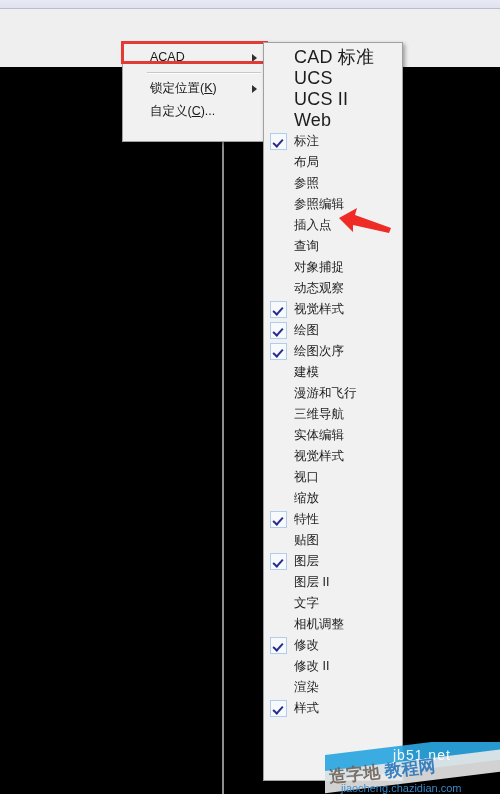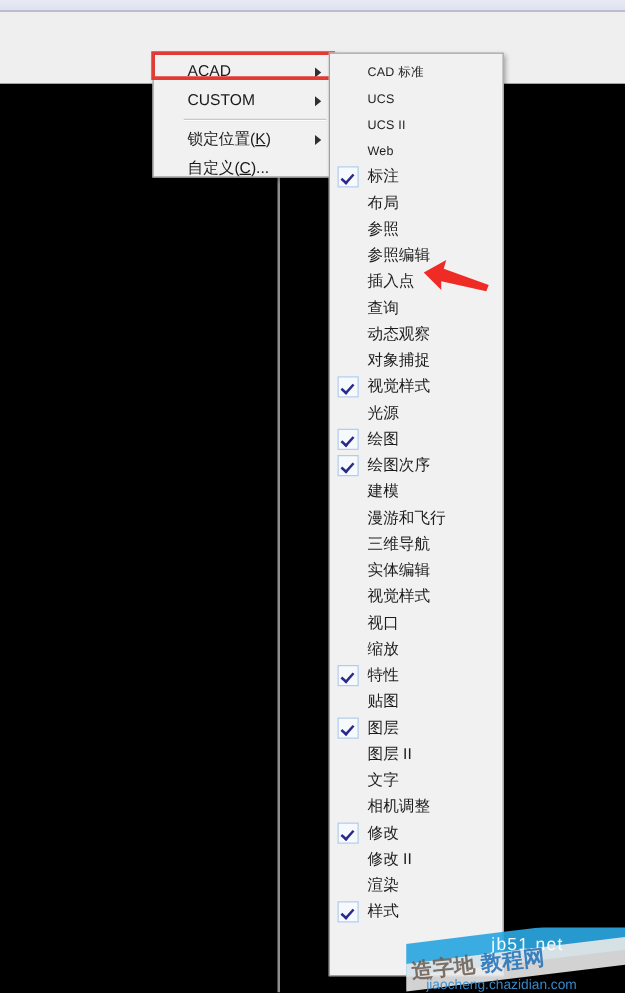--- a/index.html
+++ b/index.html
@@ -39,21 +39,21 @@
 
   
   #child-menu{left:263px;top:42px;width:140px;height:739px;padding:4px 0 2px;}
   .cm-row{position:relative;height:21px;line-height:21px;padding-left:30px;
       font-size:12.5px;color:#1d1d1d;white-space:nowrap;}
   .cm-row .chk{position:absolute;left:6px;top:2px;width:17px;height:17px;
       border:1px solid #b3ccec;background:#f7fafd;box-sizing:border-box;}
   .cm-row .chk::after{content:"";position:absolute;left:4px;top:3px;
       width:4px;height:8px;border:solid #2a2a8c;border-width:0 2px 2px 0;
       transform:rotate(42deg);}
-  .latin{font-size:10px;letter-spacing:.2px;}
+  .latin{font-size:18px;letter-spacing:.2px;}
 
   
   #callout-arrow{position:absolute;left:337px;top:206px;width:55px;height:32px;}
 
   
   #watermark{position:absolute;left:325px;top:742px;width:175px;height:52px;
       overflow:hidden;pointer-events:none;}
   #wm-banner{position:absolute;left:-4px;top:2px;width:190px;height:26px;
       background:#2ba6e0;transform:rotate(-7deg);opacity:.92;}
   #wm-plate{position:absolute;left:-2px;top:18px;width:186px;height:22px;
@@ -76,24 +76,20 @@
   <div id="canvas-area"></div>
   <div id="canvas-divider"></div>
 
   <div id="parent-menu" class="menu-panel">
 
     <div class="pm-row">
       <span>ACAD</span>
       <span class="arrow"></span>
     </div>
 
-    <div class="pm-row">
-      <span>CUSTOM</span>
-      <span class="arrow"></span>
-    </div>
 
     <div class="pm-sep"></div>
 
     <div class="pm-row">
       <span>锁定位置(<span class="underline">K</span>)</span>
       <span class="arrow"></span>
     </div>
 
     <div class="pm-row">
       <span>自定义(<span class="underline">C</span>)...</span>
@@ -106,24 +102,23 @@
       <div class="cm-row"><span class="latin">CAD 标准</span></div>
       <div class="cm-row"><span class="latin">UCS</span></div>
       <div class="cm-row"><span class="latin">UCS II</span></div>
       <div class="cm-row"><span class="latin">Web</span></div>
       <div class="cm-row"><span class="chk"></span><span>标注</span></div>
       <div class="cm-row"><span>布局</span></div>
       <div class="cm-row"><span>参照</span></div>
       <div class="cm-row"><span>参照编辑</span></div>
       <div class="cm-row"><span>插入点</span></div>
       <div class="cm-row"><span>查询</span></div>
+      <div class="cm-row"><span>对象捕捉</span></div>
       <div class="cm-row"><span>动态观察</span></div>
-      <div class="cm-row"><span>对象捕捉</span></div>
       <div class="cm-row"><span class="chk"></span><span>视觉样式</span></div>
-      <div class="cm-row"><span>光源</span></div>
       <div class="cm-row"><span class="chk"></span><span>绘图</span></div>
       <div class="cm-row"><span class="chk"></span><span>绘图次序</span></div>
       <div class="cm-row"><span>建模</span></div>
       <div class="cm-row"><span>漫游和飞行</span></div>
       <div class="cm-row"><span>三维导航</span></div>
       <div class="cm-row"><span>实体编辑</span></div>
       <div class="cm-row"><span>视觉样式</span></div>
       <div class="cm-row"><span>视口</span></div>
       <div class="cm-row"><span>缩放</span></div>
       <div class="cm-row"><span class="chk"></span><span>特性</span></div>

